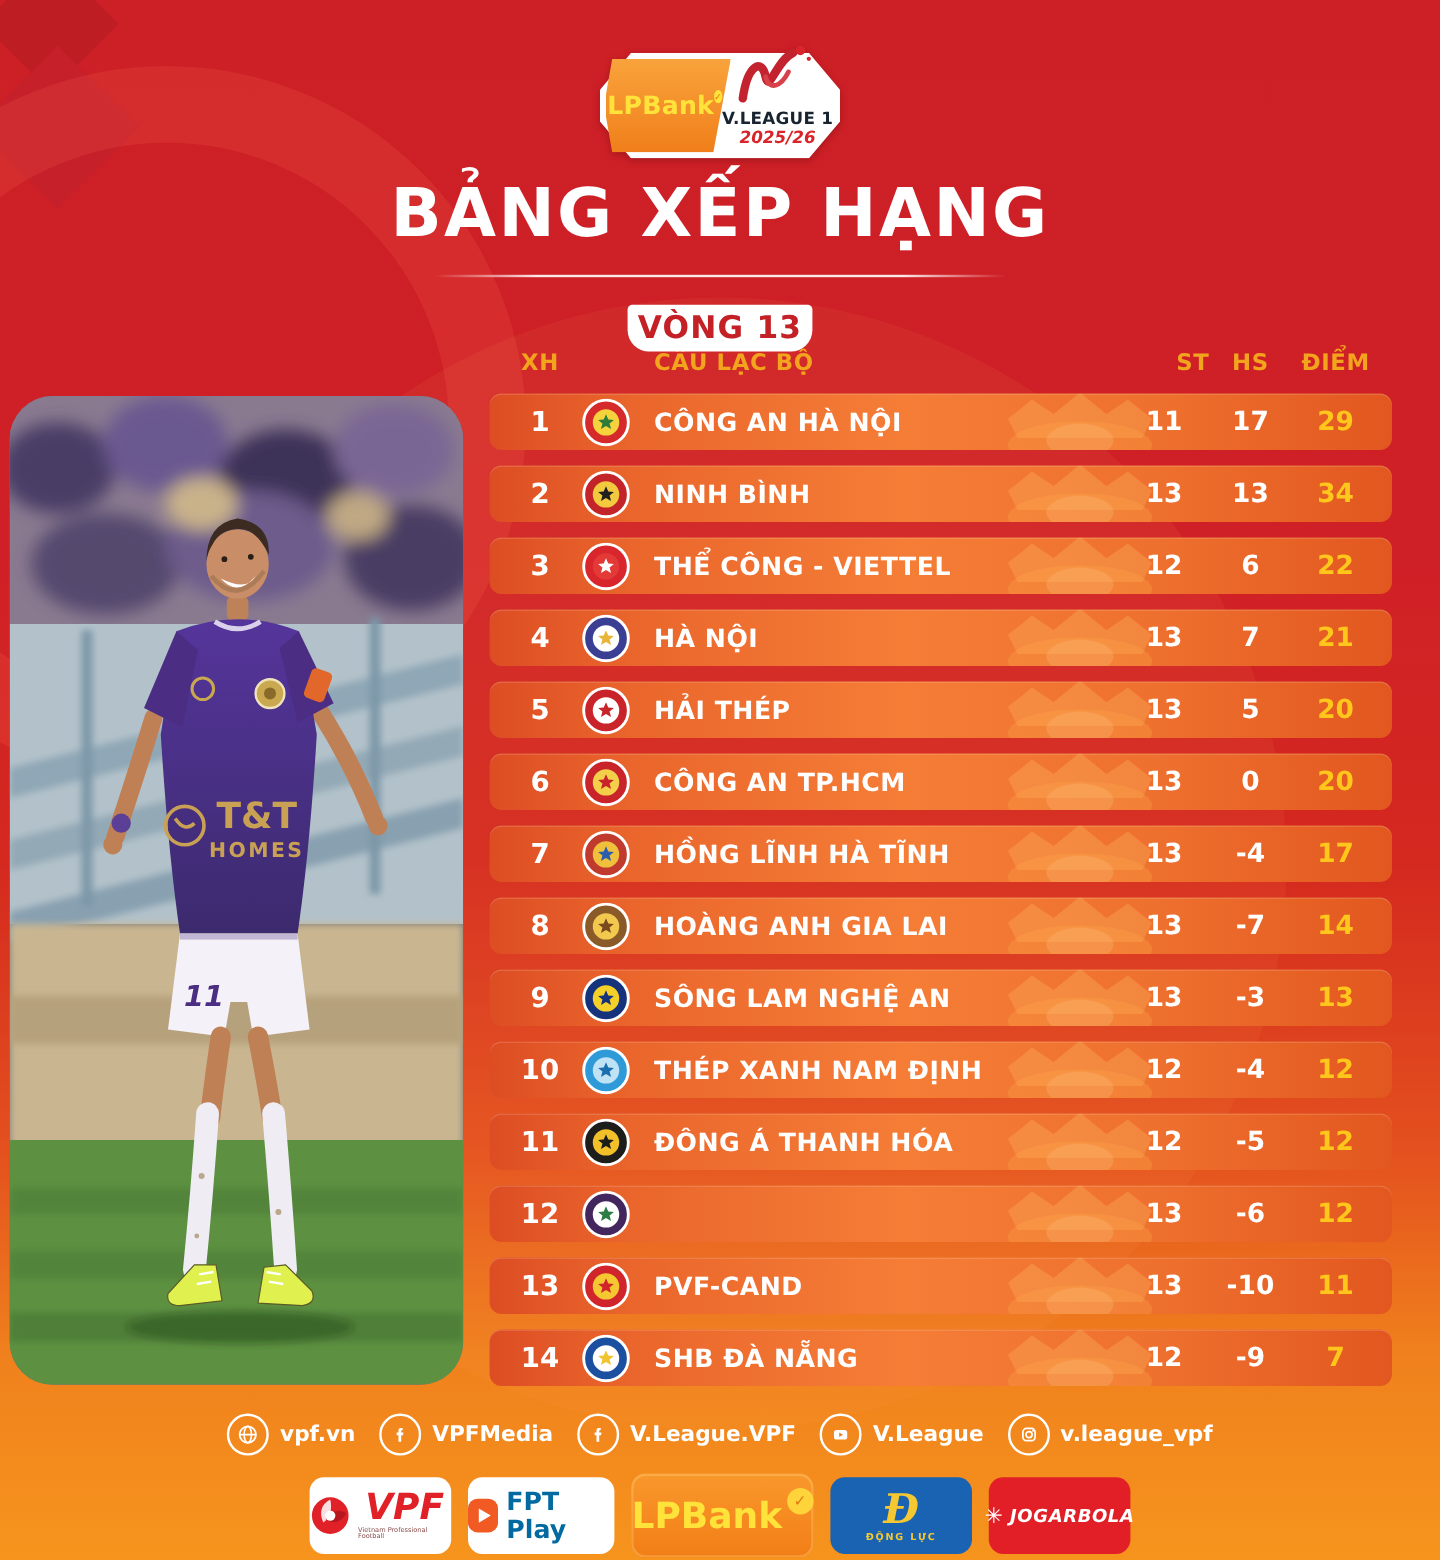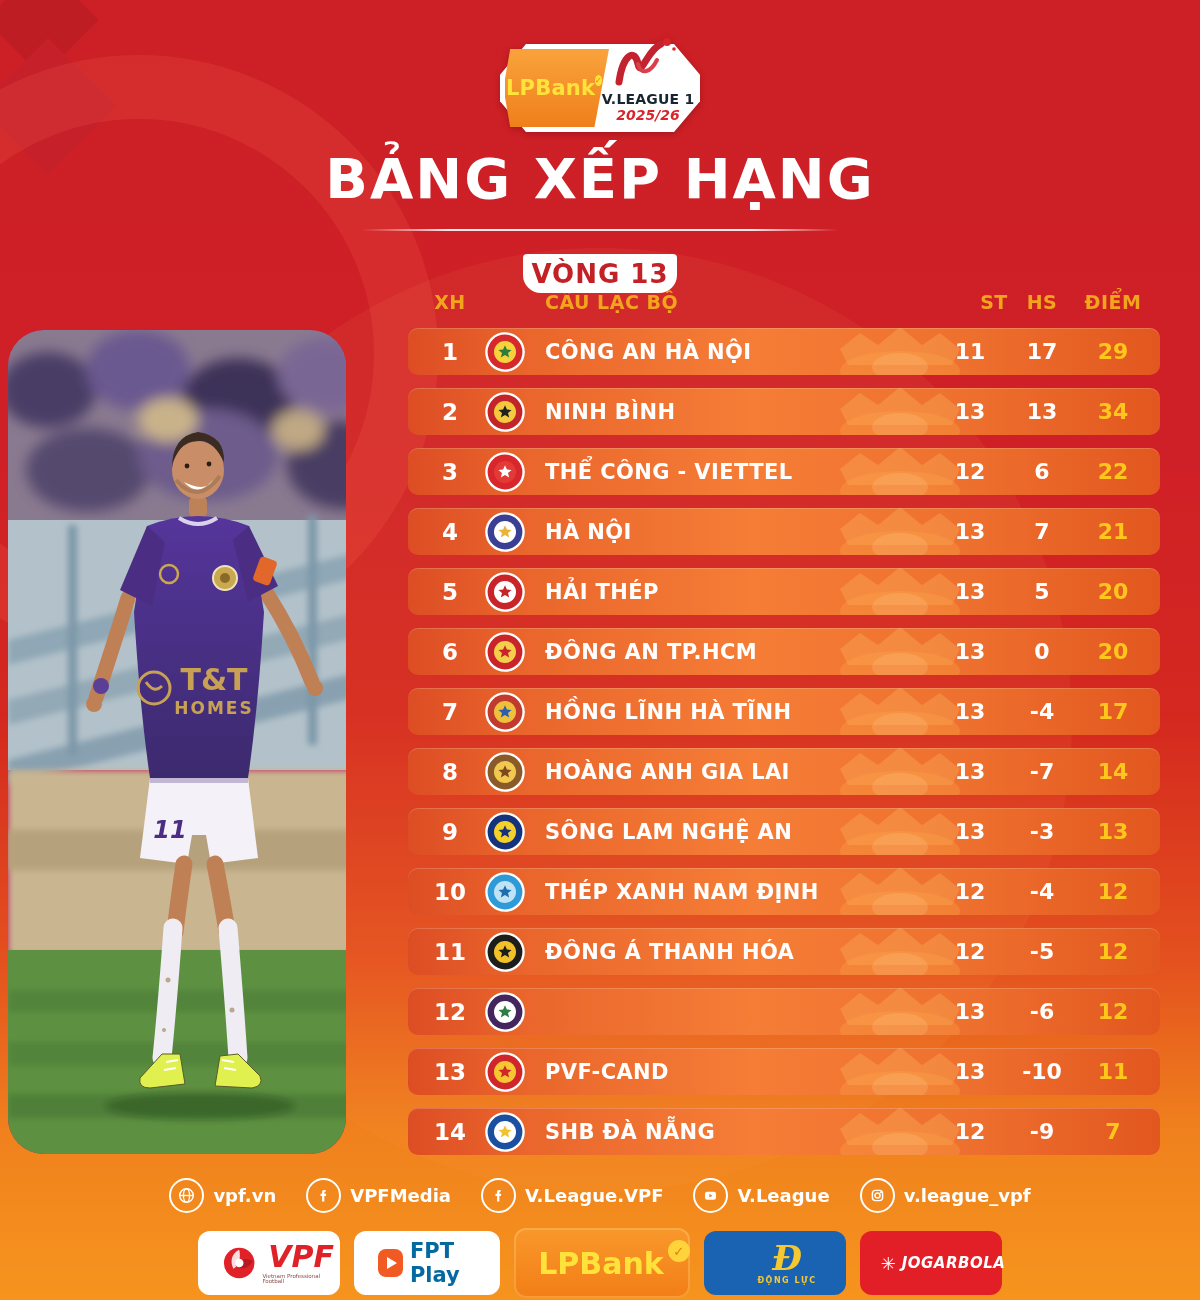--- a/index.html
+++ b/index.html
@@ -59,31 +59,31 @@
   .trow .watermark{position:absolute;left:372px;top:-5px;width:268px;height:58px;opacity:.9;}
   .cell{position:absolute;top:0;height:47px;display:flex;align-items:center;color:#fff;font-weight:800;}
   .c-rank{left:0;width:84px;justify-content:center;font-size:23px;}
   .c-logo{left:77px;width:40px;justify-content:center;}
   .c-name{left:137px;font-size:21px;letter-spacing:.4px;white-space:nowrap;}
   .c-st{left:520px;width:84px;justify-content:center;font-size:22px;}
   .c-hs{left:592px;width:84px;justify-content:center;font-size:22px;}
   .c-pts{left:663px;width:84px;justify-content:center;font-size:22px;color:#ffc71c;}
 
   
-  .photo{position:absolute;left:8px;top:330px;width:338px;height:824px;border-radius:36px;overflow:hidden;
-         background:#be185d;}
+  .photo{position:absolute;left:8px;top:330px;width:378px;height:824px;border-radius:36px;overflow:hidden;
+         background:#737373;}
 
   
-  .social{position:absolute;left:0;right:0;top:1178px;display:flex;justify-content:center;gap:30px;}
+  .social{position:absolute;left:0;right:0;top:1178px;display:flex;justify-content:center;gap:20px;}
   .soc-item{display:flex;align-items:center;gap:9px;color:#fff;font-size:18px;font-weight:600;}
   .soc-ic{width:31px;height:31px;border:2px solid #fff;border-radius:50%;display:flex;align-items:center;justify-content:center;flex:none;}
 
   
   .sponsors{position:absolute;left:0;right:0;top:1228px;display:flex;justify-content:center;align-items:center;gap:14px;}
-  .sp-box{border-radius:12px;display:flex;align-items:center;justify-content:center;flex:none;padding-left:24px;}
+  .sp-box{border-radius:12px;display:flex;align-items:center;justify-content:center;flex:none;}
   .sp-vpf{width:118px;height:64px;background:#fff;gap:6px;}
   .sp-vpf .vpf-txt{display:flex;flex-direction:column;align-items:center;line-height:1;}
   .sp-vpf .vpf-name{color:#e02128;font-size:30px;font-weight:900;font-style:italic;}
   .sp-vpf .vpf-sub{color:#8a4b4b;font-size:5.5px;margin-top:2px;}
   .sp-fpt{width:122px;height:64px;background:#fff;gap:7px;}
   .sp-fpt .fpt-name{color:#0369a1;font-size:21px;font-weight:800;}
   .fpt-play{width:28px;height:28px;border-radius:8px;background:#f15a22;display:flex;align-items:center;justify-content:center;}
   .fpt-play span{width:0;height:0;border-left:10px solid #fff;border-top:6px solid transparent;border-bottom:6px solid transparent;margin-left:3px;}
   .sp-lp{width:152px;height:70px;background:linear-gradient(180deg,#f9982c,#f27e16);gap:4px;
          box-shadow:inset 0 0 0 2px rgba(255,210,120,.35);}
@@ -246,21 +246,21 @@
         <ellipse cx="60" cy="22" rx="14" ry="7" fill="rgba(255,215,150,0.22)"></ellipse>
       </svg>
       <div class="cell c-rank">6</div>
       <div class="cell c-logo">
         <svg width="40" height="40" viewBox="0 0 40 40">
           <circle class="lg-outer" cx="20" cy="20" r="18.6" fill="#c8242a" stroke="#ffffff" stroke-width="2.4"></circle>
           <circle class="lg-inner" cx="20" cy="20" r="11" fill="#f3cf4a"></circle>
           <path class="lg-detail" d="M20,13.2 L21.9,17.6 L26.6,17.9 L23,21 L24.2,25.6 L20,23 L15.8,25.6 L17,21 L13.4,17.9 L18.1,17.6 Z" fill="#c8242a"></path>
         </svg>
       </div>
-      <div class="cell c-name">ĐÔNG AN TP.HCM</div>
+      <div class="cell c-name">CÔNG AN TP.HCM</div>
       <div class="cell c-st">13</div>
       <div class="cell c-hs">0</div>
       <div class="cell c-pts">20</div>
     </div>
 
     <div class="trow">
       <svg class="watermark" viewBox="0 0 134 29">
         <path d="M30,13 L40,5 L49,11 L60,2 L71,11 L80,5 L90,13 L86,21 L34,21 Z" fill="rgba(255,196,110,0.30)"></path>
         <ellipse cx="60" cy="24" rx="30" ry="10" fill="rgba(255,176,80,0.28)"></ellipse>
         <ellipse cx="60" cy="22" rx="14" ry="7" fill="rgba(255,215,150,0.22)"></ellipse>

